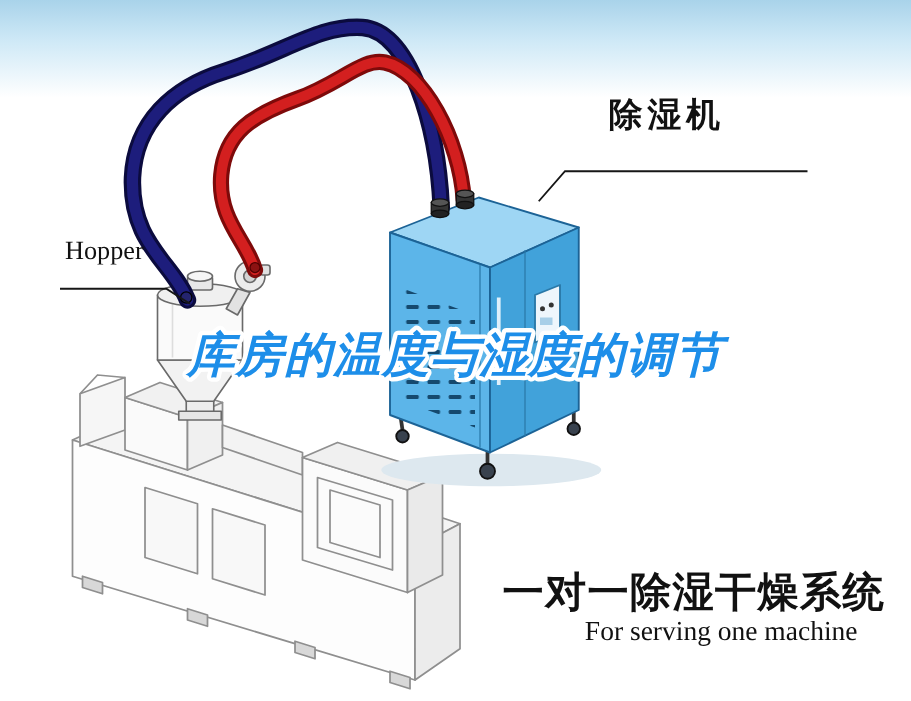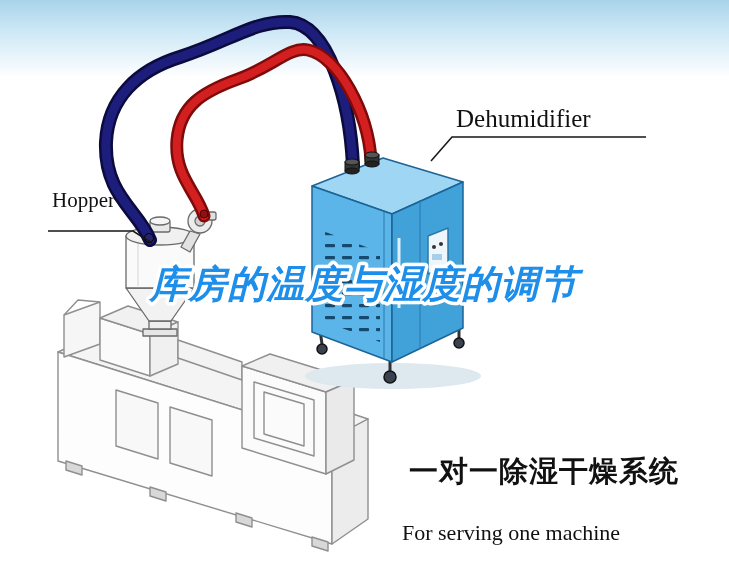--- a/index.html
+++ b/index.html
@@ -12,22 +12,22 @@
     background:linear-gradient(180deg,#a9d3ea 0%,#cde8f6 40%,#ffffff 100%);
   }
   .illustration{position:absolute;left:0;top:0;width:729px;height:561px;}
   .txt{position:absolute;color:#111;white-space:nowrap;}
   .zh{font-weight:bold;font-family:"Liberation Sans", sans-serif;}
   .en{font-family:"Liberation Serif", serif;}
   .dehum-zh{left:487px;top:74px;font-size:27px;letter-spacing:4px;}
   .dehum-en{left:456px;top:105px;font-size:25px;}
   .dryer-zh{left:46px;top:172px;font-size:25px;letter-spacing:3px;}
   .dryer-en{left:52px;top:188px;font-size:21px;}
-  .cap-zh{left:402px;top:452px;width:284px;text-align:center;font-size:29px;letter-spacing:1px;}
-  .cap-en{left:402px;top:520px;width:284px;text-align:left;font-size:22px;}
+  .cap-zh{left:402px;top:452px;width:284px;text-align:center;font-size:33px;letter-spacing:1px;}
+  .cap-en{left:402px;top:492px;width:284px;text-align:right;font-size:22px;}
 </style>
 </head>
 <body>
 
 <div class="canvas">
 
   <div class="sky"></div>
 
   <svg class="illustration" viewBox="0 0 729 561" xmlns="http://www.w3.org/2000/svg">
     <defs>
@@ -115,18 +115,18 @@
     </g>
 
     <g stroke="#161616" stroke-width="1.5" fill="none">
       <path d="M646,137 L452,137 L431,161"></path>
       <path d="M48,231 L133,231 L152,243"></path>
     </g>
 
     <text x="364" y="297" text-anchor="middle" font-family="Liberation Sans, sans-serif" font-size="38" font-weight="bold" font-style="italic" letter-spacing="1" stroke="#ffffff" stroke-width="7" stroke-linejoin="round" paint-order="stroke" fill="#1d8ee9">库房的温度与湿度的调节</text>
   </svg>
 
-  <div class="txt en dehum-en">Dehumidifier</div>
+  <div class="txt zh dehum-zh">除湿机</div>
   <div class="txt en dryer-en">Hopper</div>
   <div class="txt zh cap-zh">一对一除湿干燥系统</div>
   <div class="txt en cap-en">For serving one machine</div>
 
 </div>
 
 </body></html>

